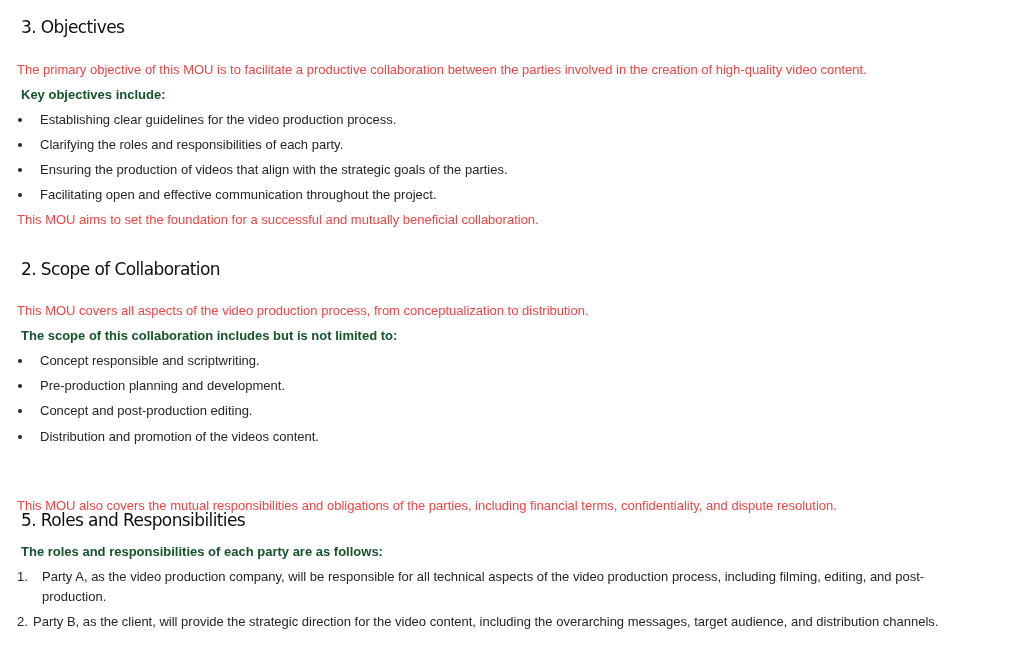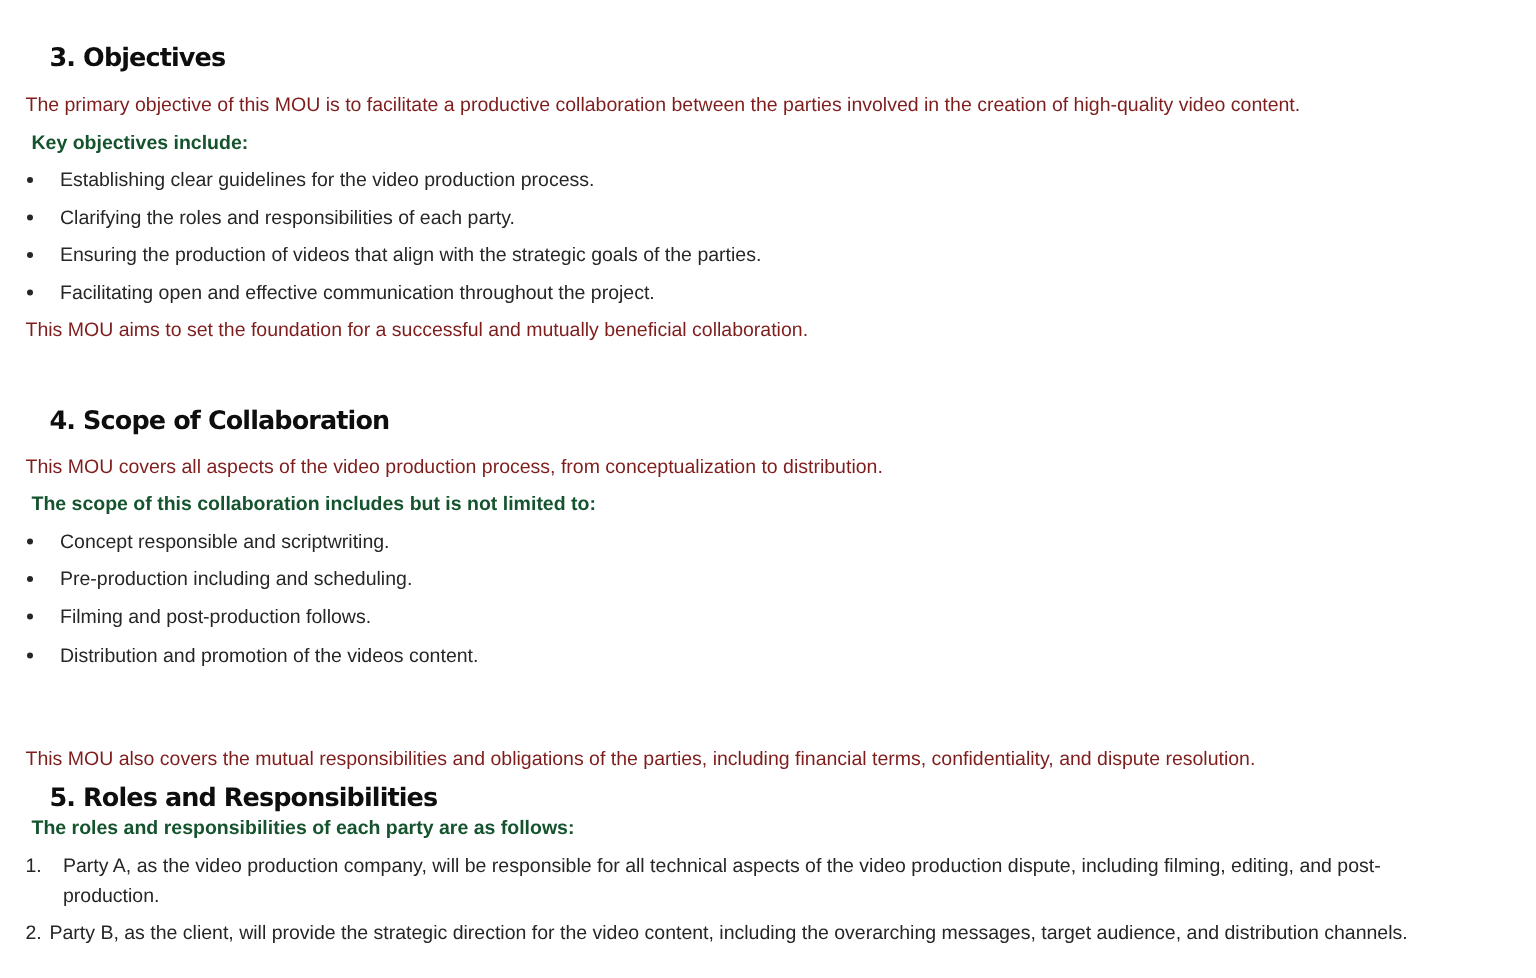--- a/index.html
+++ b/index.html
@@ -17,35 +17,35 @@
     }
     .doc {
       position: absolute;
       left: 17px;
       top: 0;
       width: 1000px;
     }
     .section-heading {
       position: absolute;
       left: 0;
-      margin: 16px;
+      margin: 4px;
       font-family: "DejaVu Sans", sans-serif;
-      font-weight: bold;
+      font-weight: normal;
       font-size: 17px;
       color: #0e0e0e;
       letter-spacing: -0.6px;
       white-space: nowrap;
     }
     .line {
       position: absolute;
       left: 0;
       font-size: 13px;
       line-height: 16px;
       white-space: nowrap;
-      color: #7f1d1d;
+      color: #ef4444;
     }
     .bold-line {
       position: absolute;
       left: 4px;
       font-size: 13px;
       line-height: 16px;
       font-weight: bold;
       white-space: nowrap;
       color: #14532d;
     }
@@ -112,45 +112,45 @@
   <div class="bullet-item" style="top:162px;">
     <span class="bullet"></span>
     <span class="text">Ensuring the production of videos that align with the strategic goals of the parties.</span>
   </div>
   <div class="bullet-item" style="top:187px;">
     <span class="bullet"></span>
     <span class="text">Facilitating open and effective communication throughout the project.</span>
   </div>
   <div class="line" style="top:212px;">This MOU aims to set the foundation for a successful and mutually beneficial collaboration.</div>
 
-  <h2 class="section-heading" style="top:255px;">4. Scope of Collaboration</h2>
+  <h2 class="section-heading" style="top:255px;">2. Scope of Collaboration</h2>
   <div class="line" style="top:303px;">This MOU covers all aspects of the video production process, from conceptualization to distribution.</div>
   <div class="bold-line" style="top:328px;">The scope of this collaboration includes but is not limited to:</div>
   <div class="bullet-item" style="top:353px;">
     <span class="bullet"></span>
     <span class="text">Concept responsible and scriptwriting.</span>
   </div>
   <div class="bullet-item" style="top:378px;">
     <span class="bullet"></span>
-    <span class="text">Pre-production including and scheduling.</span>
+    <span class="text">Pre-production planning and development.</span>
   </div>
   <div class="bullet-item" style="top:403px;">
     <span class="bullet"></span>
-    <span class="text">Filming and post-production follows.</span>
+    <span class="text">Concept and post-production editing.</span>
   </div>
   <div class="bullet-item" style="top:429px;">
     <span class="bullet"></span>
     <span class="text">Distribution and promotion of the videos content.</span>
   </div>
   <div class="line" style="top:454px;margin-top:44px;">This MOU also covers the mutual responsibilities and obligations of the parties, including financial terms, confidentiality, and dispute resolution.</div>
 
   <h2 class="section-heading" style="top:506px;">5. Roles and Responsibilities</h2>
   <div class="bold-line" style="top:544px;">The roles and responsibilities of each party are as follows:</div>
   <div class="num-item" style="top:567px;">
     <span class="num">1.</span>
-    <span class="text">Party A, as the video production company, will be responsible for all technical aspects of the video production dispute, including filming, editing, and post-production.</span>
+    <span class="text">Party A, as the video production company, will be responsible for all technical aspects of the video production process, including filming, editing, and post-production.</span>
   </div>
   <div class="num-item second" style="top:612px;">
     <span class="num">2.</span>
     <span class="text">Party B, as the client, will provide the strategic direction for the video content, including the overarching messages, target audience, and distribution channels.</span>
   </div>
 
 </div>
 
 </body></html>

